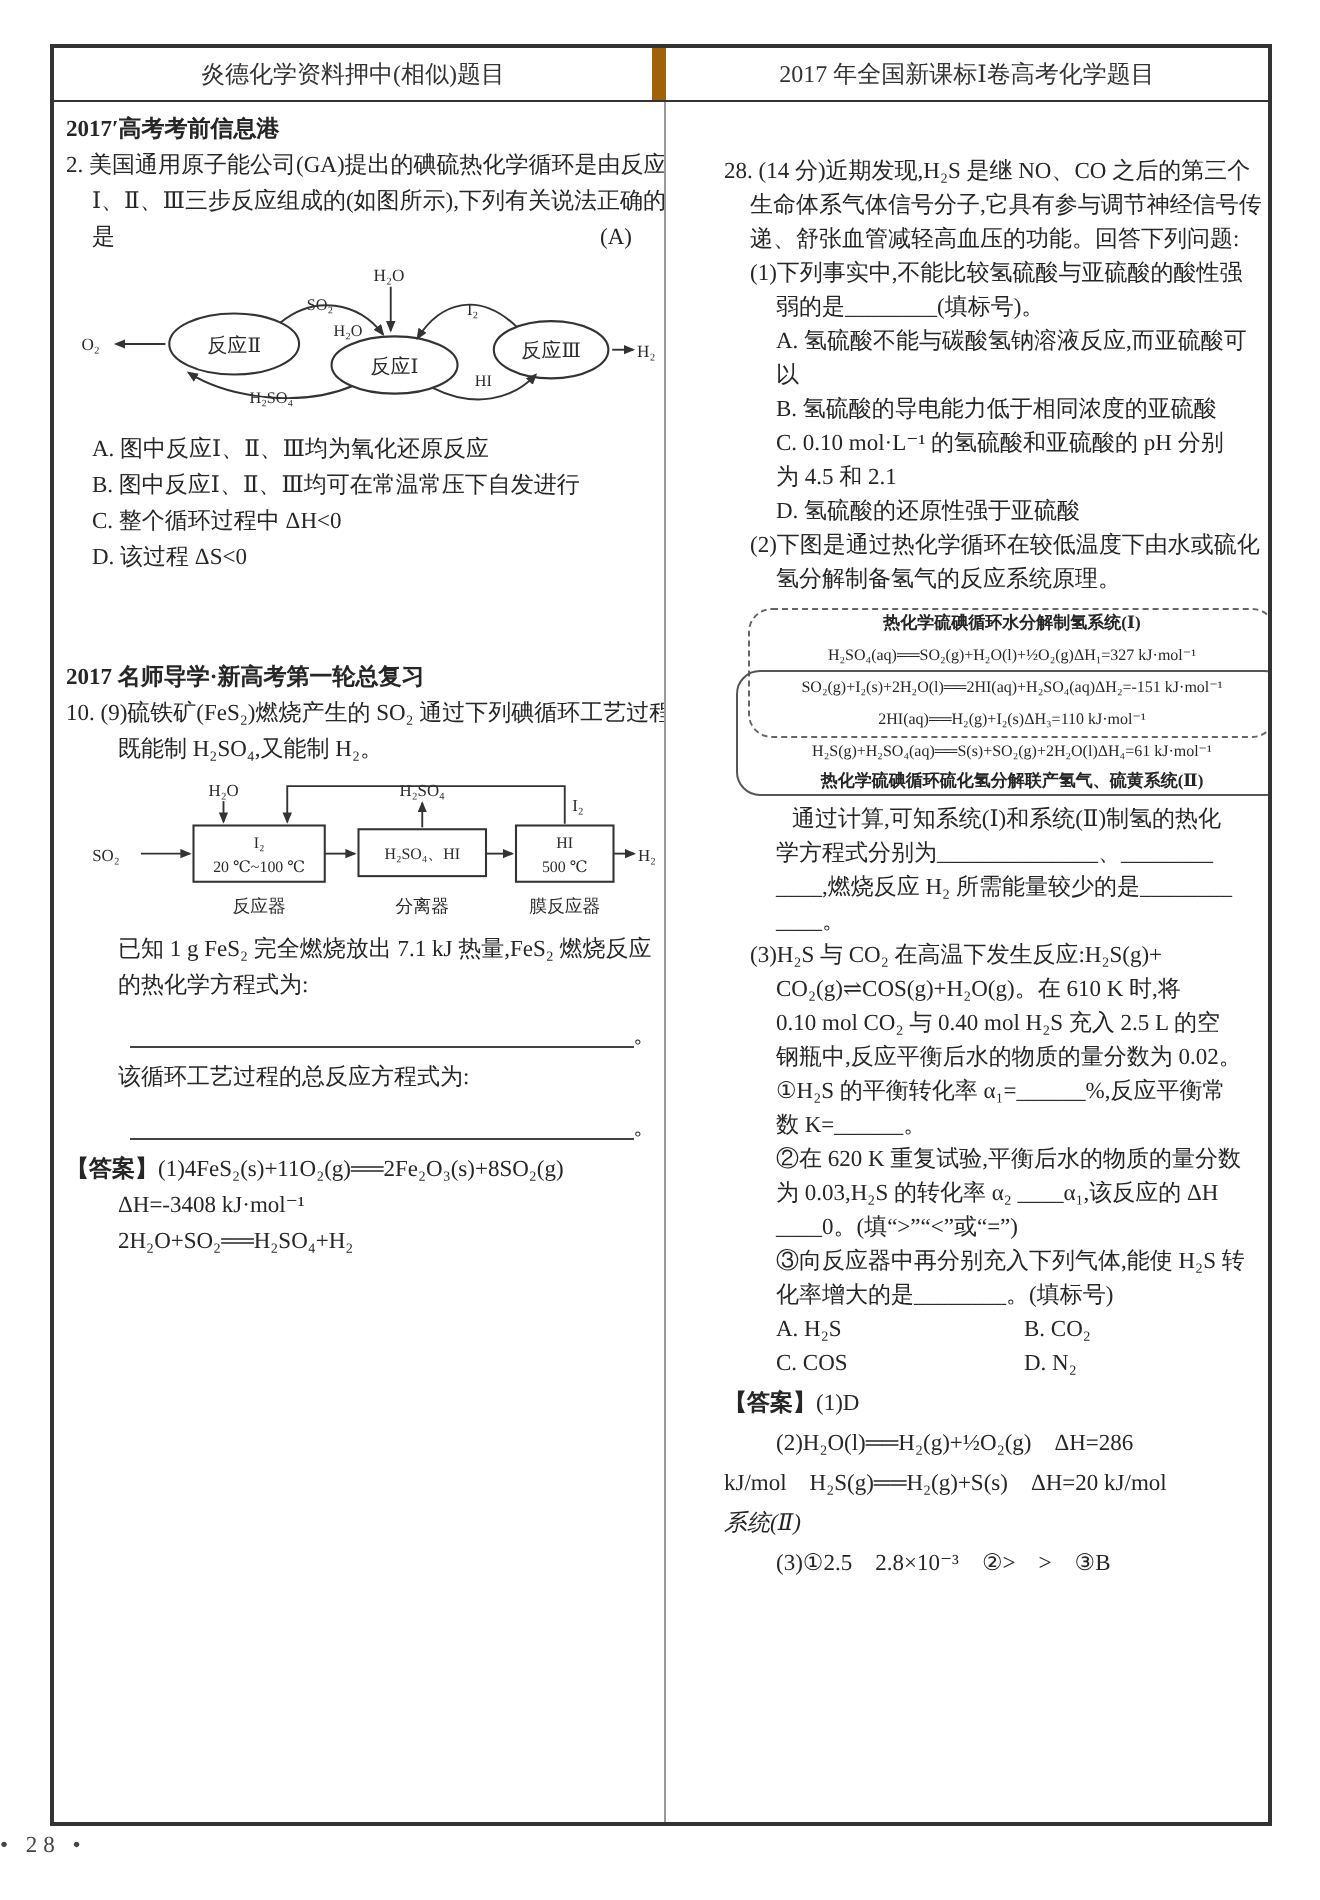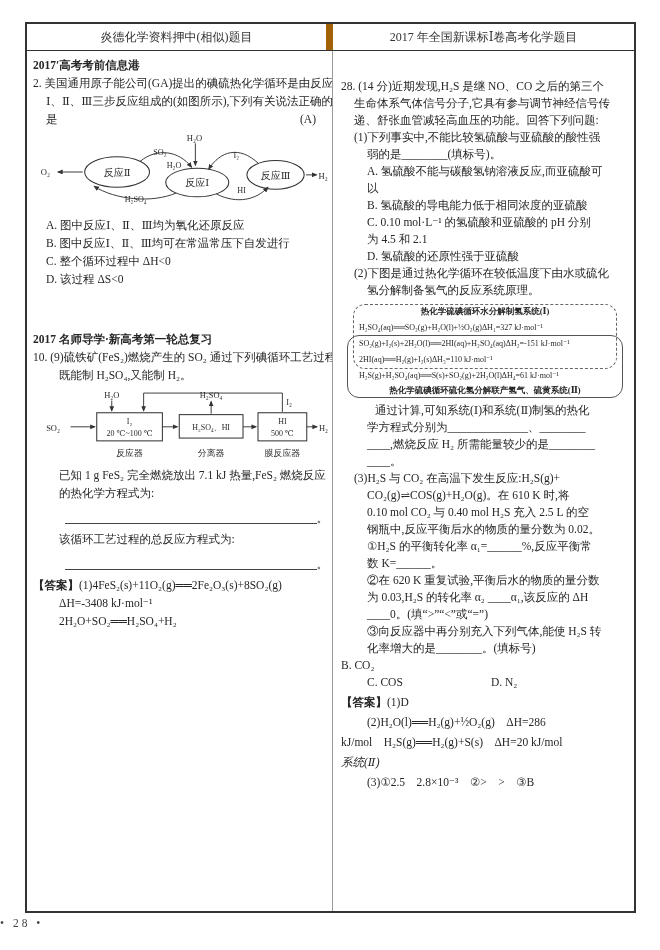--- a/index.html
+++ b/index.html
@@ -13,39 +13,39 @@
     position:absolute; left:25px; top:22px; width:611px; height:891px;
     border:2px solid #333; box-sizing:border-box; background:#fff;
   }
   .header-row { display:flex; height:27px; border-bottom:1.5px solid #333; box-sizing:border-box; }
   .hcell { display:flex; align-items:center; justify-content:center; font-size:12px; color:#333; }
   .hcell.left { width:306px; border-right:7px solid #a16207; box-sizing:border-box; }
   .hcell.right { flex:1; }
   .body-row { display:flex; height:calc(100% - 27px); }
   .col { box-sizing:border-box; overflow:hidden; }
   .col-left { width:306px; border-right:1px solid #9a9a9a; padding:5px 4px 12px 6px; }
-  .col-right { flex:1; padding:27px 5px 0 8px; }
+  .col-right { flex:1; padding:27px 5px 0 8px;margin-left:21px; }
   .ln { font-size:11.5px; line-height:18px; white-space:nowrap; }
   .col-right .ln { line-height:17px; }
   .bold { font-weight:bold; }
   .ind1 { padding-left:13px; }
   .ind2 { padding-left:26px; }
   .ind2b { padding-left:34px; }
   .flexline { display:flex; justify-content:space-between; }
   .blankline { display:flex; align-items:flex-end; margin:10px 0 6px 0; height:12px; }
   .blankline .rule { flex:1; border-bottom:1px solid #444; margin-left:32px; }
   .blankline .period { font-size:11.5px; line-height:12px; }
   .optgrid { display:flex; }
   .optgrid span { display:inline-block; }
   .optgrid .o1 { width:150px; padding-left:26px; box-sizing:border-box; }
   .gap40 { margin-top:42px; }
   .italic { font-style:italic; }
   svg text { font-family:"Liberation Serif","DejaVu Serif",serif; fill:#2b2b2b; }
   .sysbox-wrap { position:relative; width:276px; margin:5px 0 4px 6px; font-size:8px; }
-  .sysrow { position:relative; z-index:2; display:flex; justify-content:flex-start;
+  .sysrow { position:relative; z-index:2; display:flex; justify-content:center;
             align-items:center; height:16px; padding:0 12px; white-space:nowrap; }
   .systitle { position:relative; z-index:2; text-align:center; height:15px; line-height:15px;
               font-size:8.5px; font-weight:bold; white-space:nowrap; }
   .sys-dashed { position:absolute; z-index:1; left:6px; right:6px; top:0; height:63px;
                 border:1px dashed #666; border-radius:12px; }
   .sys-solid { position:absolute; z-index:1; left:0; right:0; top:31px; bottom:0;
                border:1px solid #555; border-radius:12px; }
   .footer { position:absolute; left:0; right:0; top:917px; text-align:left;
             font-size:11.5px; color:#444; letter-spacing:3px; }
   .ansline { margin-top:3px; }
@@ -212,20 +212,21 @@
       <div class="ln ind2">钢瓶中,反应平衡后水的物质的量分数为 0.02。</div>
       <div class="ln ind2">①H₂S 的平衡转化率 α₁=______%,反应平衡常</div>
       <div class="ln ind2">数 K=______。</div>
       <div class="ln ind2">②在 620 K 重复试验,平衡后水的物质的量分数</div>
       <div class="ln ind2">为 0.03,H₂S 的转化率 α₂ ____α₁,该反应的 ΔH</div>
       <div class="ln ind2">____0。(填“&gt;”“&lt;”或“=”)</div>
       <div class="ln ind2">③向反应器中再分别充入下列气体,能使 H₂S 转</div>
       <div class="ln ind2">化率增大的是________。(填标号)</div>
 
       <div class="ln optgrid">
+        <span class="o1">A. H₂S</span>
         <span>B. CO₂</span>
       </div>
       <div class="ln optgrid">
         <span class="o1">C. COS</span>
         <span>D. N₂</span>
       </div>
 
       <div class="ln ansline">
         <span class="bold">【答案】</span><span>(1)D</span>
       </div>

